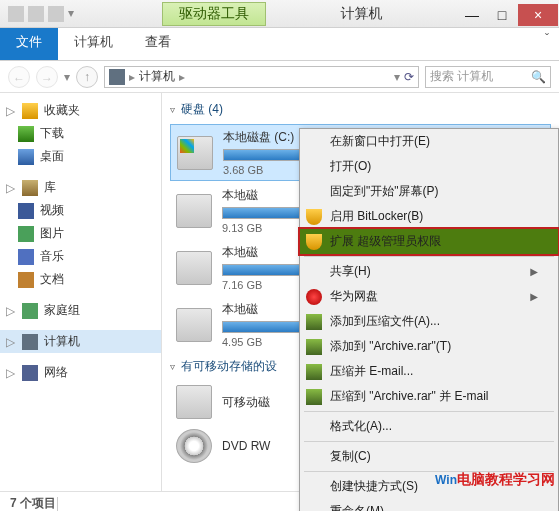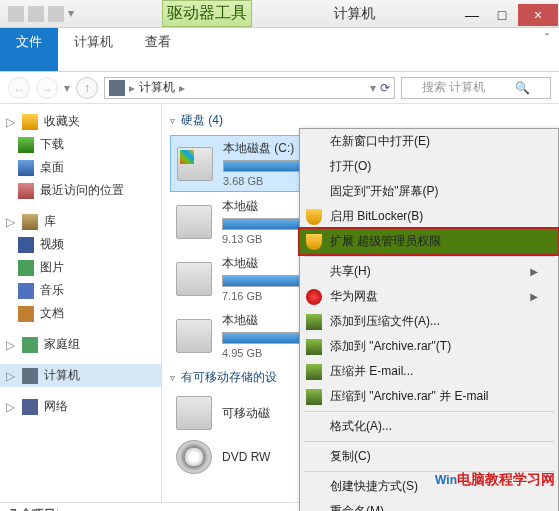--- a/index.html
+++ b/index.html
@@ -5,35 +5,35 @@
 * { margin: 0; padding: 0; box-sizing: border-box; font-family: "Microsoft YaHei", "Segoe UI", sans-serif; font-size: 12px; }
 body { width: 559px; height: 511px; background: #fff; overflow: hidden; }
 
 .titlebar { height: 28px; background: linear-gradient(#f5f5f5,#e8e8e8); display: flex; align-items: center; border-bottom: 1px solid #d0d0d0; }
 .titlebar .icons { display: flex; gap: 4px; padding: 0 8px; }
 .titlebar .icon-small { width: 16px; height: 16px; background: #ccc; display: inline-block; }
 .titlebar .title-text { flex: 1; text-align: center; font-size: 14px; color: #333; }
 .titlebar .win-btns { display: flex; }
 .titlebar .win-btn { width: 28px; height: 22px; display: flex; align-items: center; justify-content: center; margin: 3px 1px 0; font-size: 14px; color: #222; }
 .titlebar .win-btn.close { background: #c75050; color: #fff; width: 40px; }
-.titlebar .tool-tab { background: linear-gradient(#d9f0b5,#c2e593); border: 1px solid #a0c070; padding: 2px 4px; font-size: 16px; color: #2e5b00; margin-left: 80px; }
-
-.ribbon-tabs { height: 44px; display: flex; align-items: stretch; border-bottom: 1px solid #d0d0d0; background: #fff; }
+.titlebar .tool-tab { background: linear-gradient(#d9f0b5,#c2e593); border: 1px solid #a0c070; padding: 2px 16px; font-size: 14px; color: #2e5b00; margin-left: 80px; }
+
+.ribbon-tabs { height: 33px; display: flex; align-items: stretch; border-bottom: 1px solid #d0d0d0; background: #fff; }
 .ribbon-tab { padding: 5px 16px; font-size: 13px; color: #444; cursor: default; }
 .ribbon-tab.active { background: #1979ca; color: #fff; }
 .ribbon-tab.green { background: #e5f3cf; color: #3b6e00; }
 .ribbon-expand { margin-left: auto; padding: 4px 10px; color: #666; }
 
 .nav-bar { height: 32px; display: flex; align-items: center; gap: 6px; padding: 0 8px; border-bottom: 1px solid #e0e0e0; }
 .nav-btn { width: 22px; height: 22px; border: 1px solid #ccc; border-radius: 11px; display: flex; align-items: center; justify-content: center; color: #999; background: #f8f8f8; }
 .nav-btn.disabled { opacity: .5; }
 .addr-box { flex: 1; height: 22px; border: 1px solid #c0c0c0; display: flex; align-items: center; padding: 0 4px; gap: 4px; }
 .addr-box .crumb { color: #333; }
 .addr-box .sep { color: #888; }
-.search-box { width: 150px; height: 22px; border: 1px solid #c0c0c0; display: flex; align-items: center; padding: 0 20px; color: #999; }
+.search-box { width: 126px; height: 22px; border: 1px solid #c0c0c0; display: flex; align-items: center; padding: 0 4px; color: #999; }
 
 .content { display: flex; height: 398px; }
 .sidebar { width: 162px; border-right: 1px solid #e0e0e0; padding: 6px 0; overflow: hidden; }
 .side-group { margin-bottom: 8px; }
 .side-item { display: flex; align-items: center; gap: 6px; padding: 3px 8px 3px 18px; color: #333; }
 .side-item.head { padding-left: 6px; }
 .side-item.active { background: #d6e8f8; }
 .side-item .micon { width: 16px; height: 16px; display: inline-block; }
 .side-item .expand { color: #888; width: 10px; display: inline-block; }
 
@@ -136,24 +136,20 @@
           <span>收藏夹</span>
         </div>
       <div class="side-item">
           <span class="micon icon-down"></span>
           <span>下载</span>
         </div>
       <div class="side-item">
           <span class="micon icon-desk"></span>
           <span>桌面</span>
         </div>
-      <div class="side-item">
-          <span class="micon icon-recent"></span>
-          <span>最近访问的位置</span>
-        </div>
     </div>
     <div class="side-group">
       <div class="side-item head">
           <span class="expand">▷</span>
           <span class="micon icon-lib"></span>
           <span>库</span>
         </div>
       <div class="side-item">
           <span class="micon icon-vid"></span>
           <span>视频</span>

